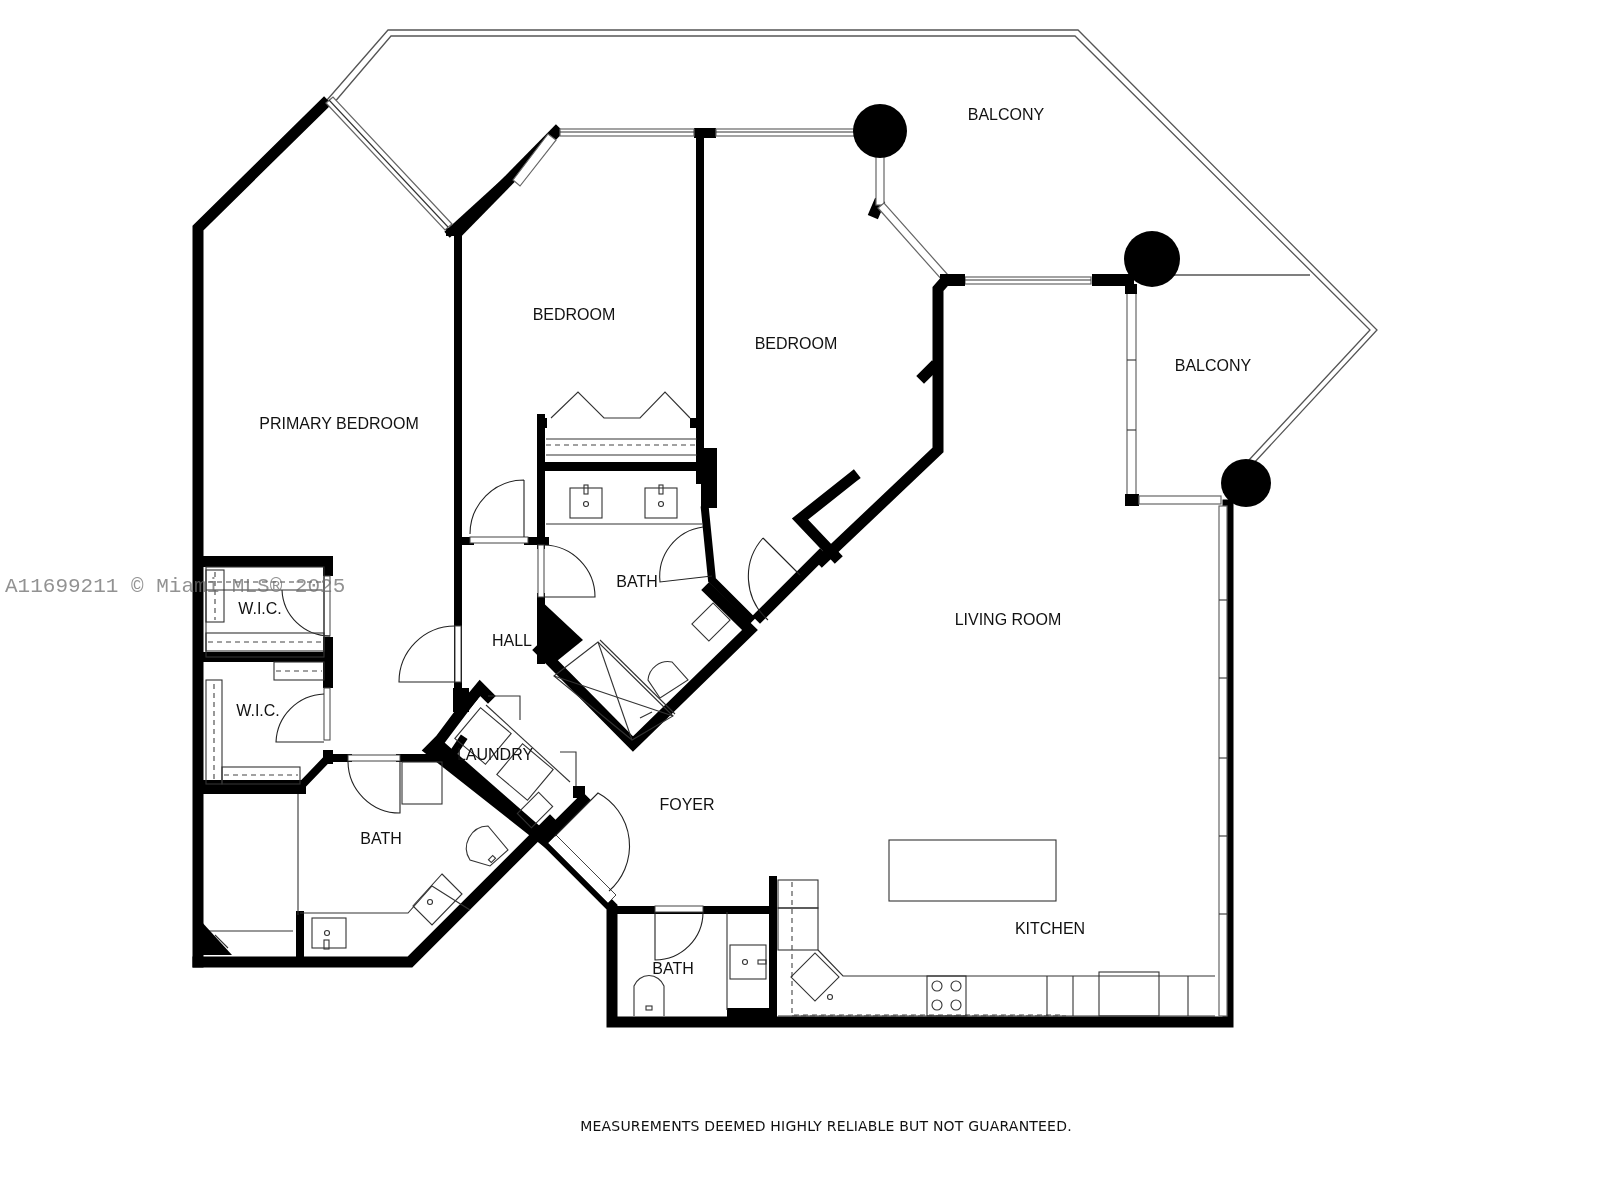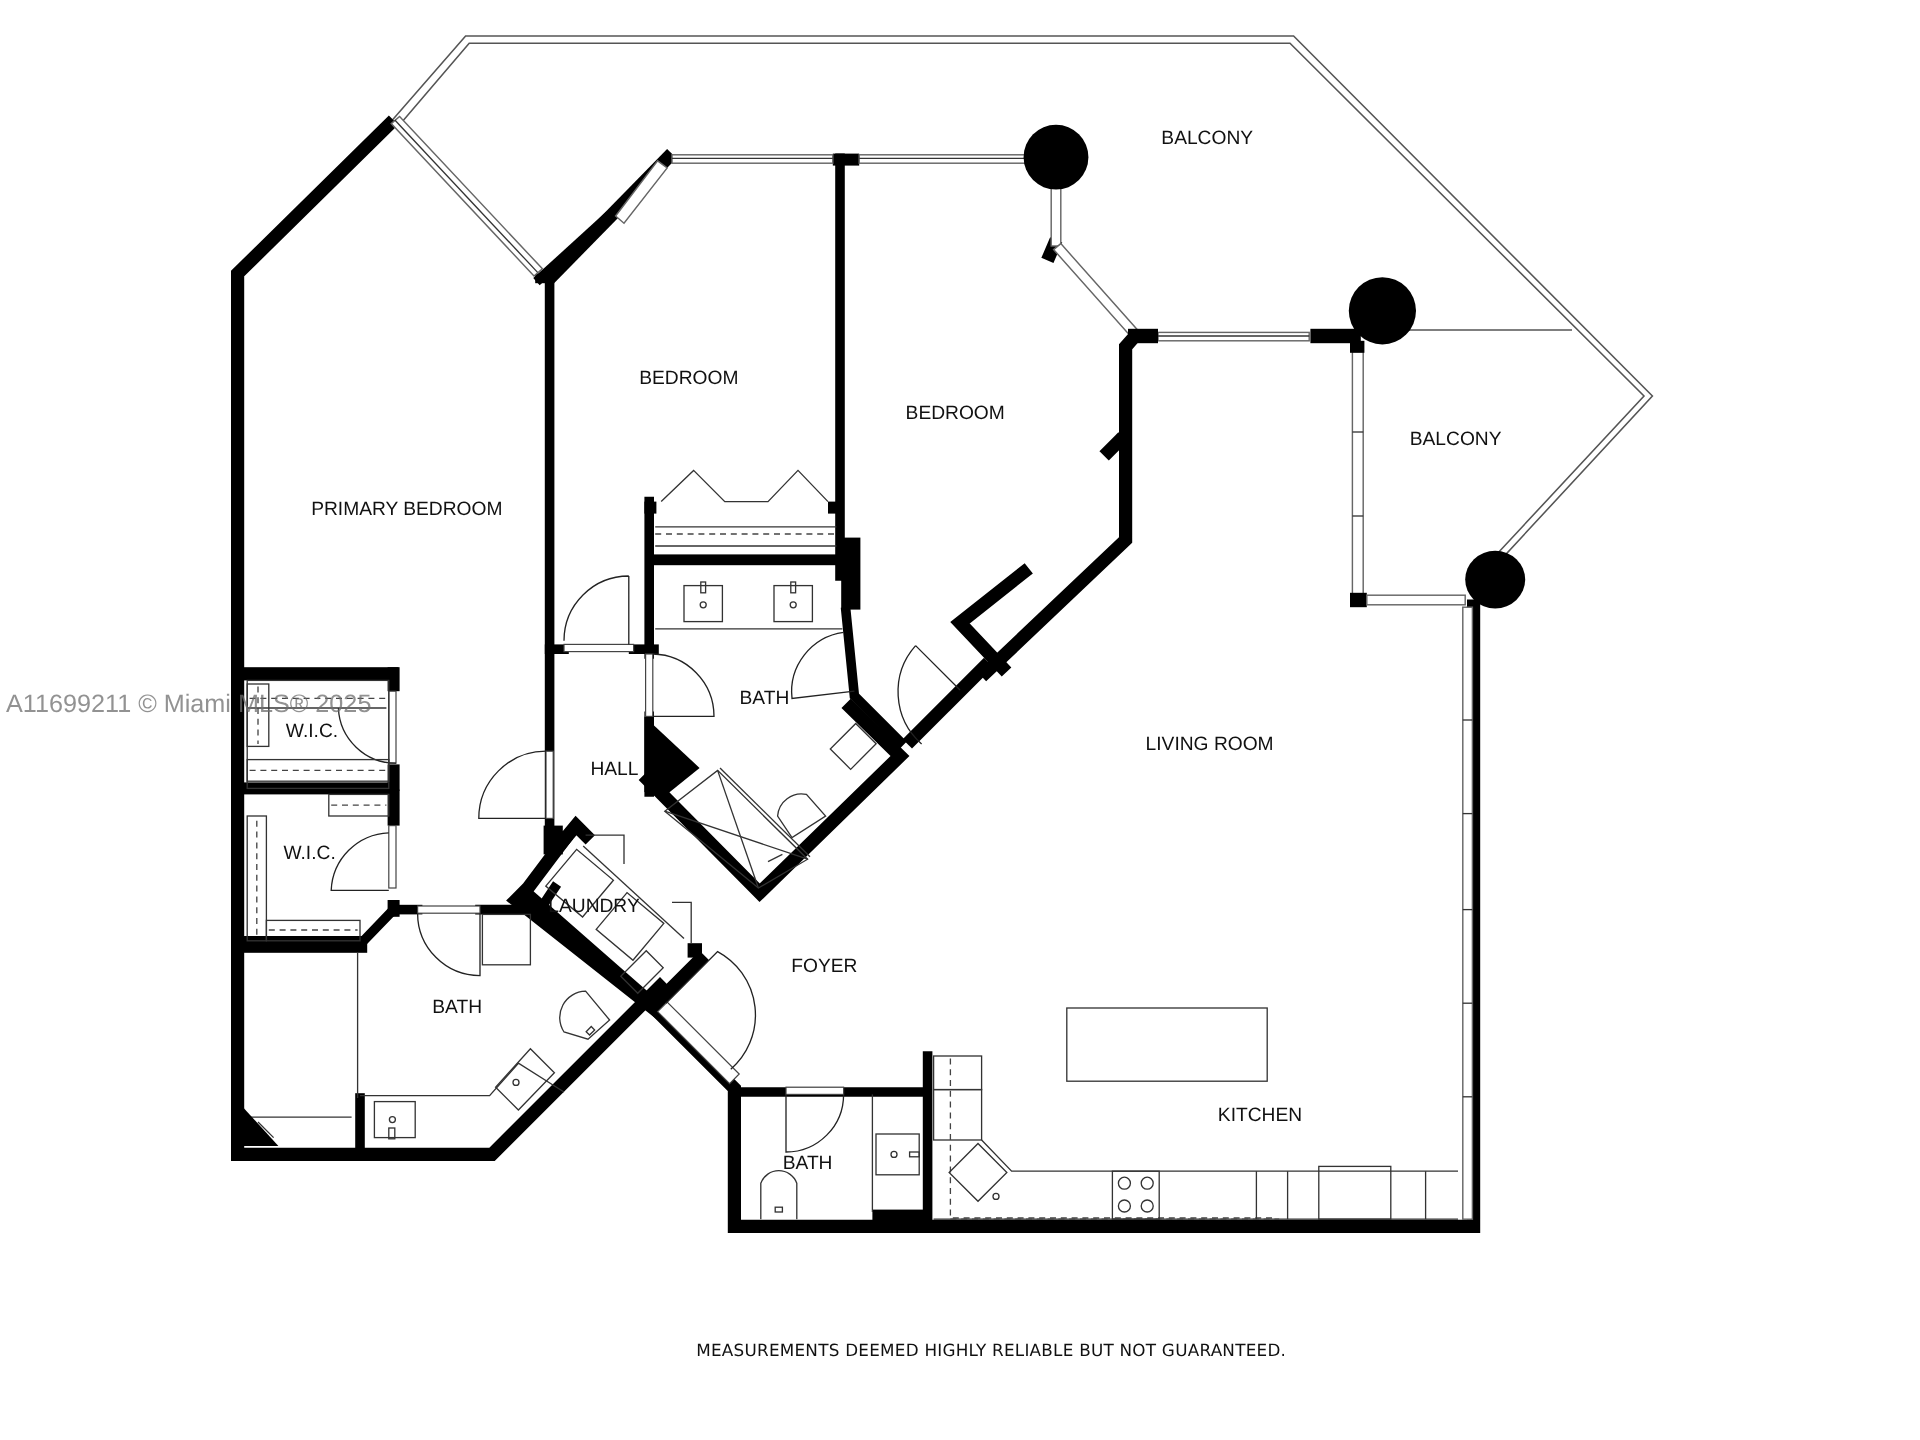--- a/index.html
+++ b/index.html
@@ -10,21 +10,21 @@
   .wall-thin { fill: none; stroke: #000; stroke-width: 8; stroke-linecap: square; }
   .wall-fill { fill: #000; }
   .rail { fill: none; stroke: #555; stroke-width: 1.3; }
   .win { fill: #fff; stroke: #666; stroke-width: 1.2; }
   .fix { fill: none; stroke: #333; stroke-width: 1.1; }
   .dash { fill: none; stroke: #444; stroke-width: 1.1; stroke-dasharray: 5 4; }
   .door-leaf { fill: none; stroke: #222; stroke-width: 1.1; }
   .door-opening { fill: #fff; stroke: #444; stroke-width: 1; }
   .col { fill: #000; }
   .room-label { font-family: "Liberation Sans", sans-serif; font-size: 16px; fill: #111; text-anchor: middle; }
-  .watermark { position: absolute; left: 5px; top: 575px; font-family: Liberation Sans, sans-serif;
+  .watermark { position: absolute; left: 5px; top: 575px; font-family: Liberation Mono, monospace;
                font-size: 21px; color: rgba(110,110,110,0.75); white-space: nowrap; pointer-events: none; }
   .disclaimer { position: absolute; left: 0; width: 1652px; top: 1118px; text-align: center;
                 font-family: "DejaVu Sans", sans-serif; font-size: 14px; color: #111; letter-spacing: 0.2px; }
 </style>
 </head>
 <body>
 
 <svg id="plan" viewBox="0 0 1600 1200" xmlns="http://www.w3.org/2000/svg">
 
   <g>

